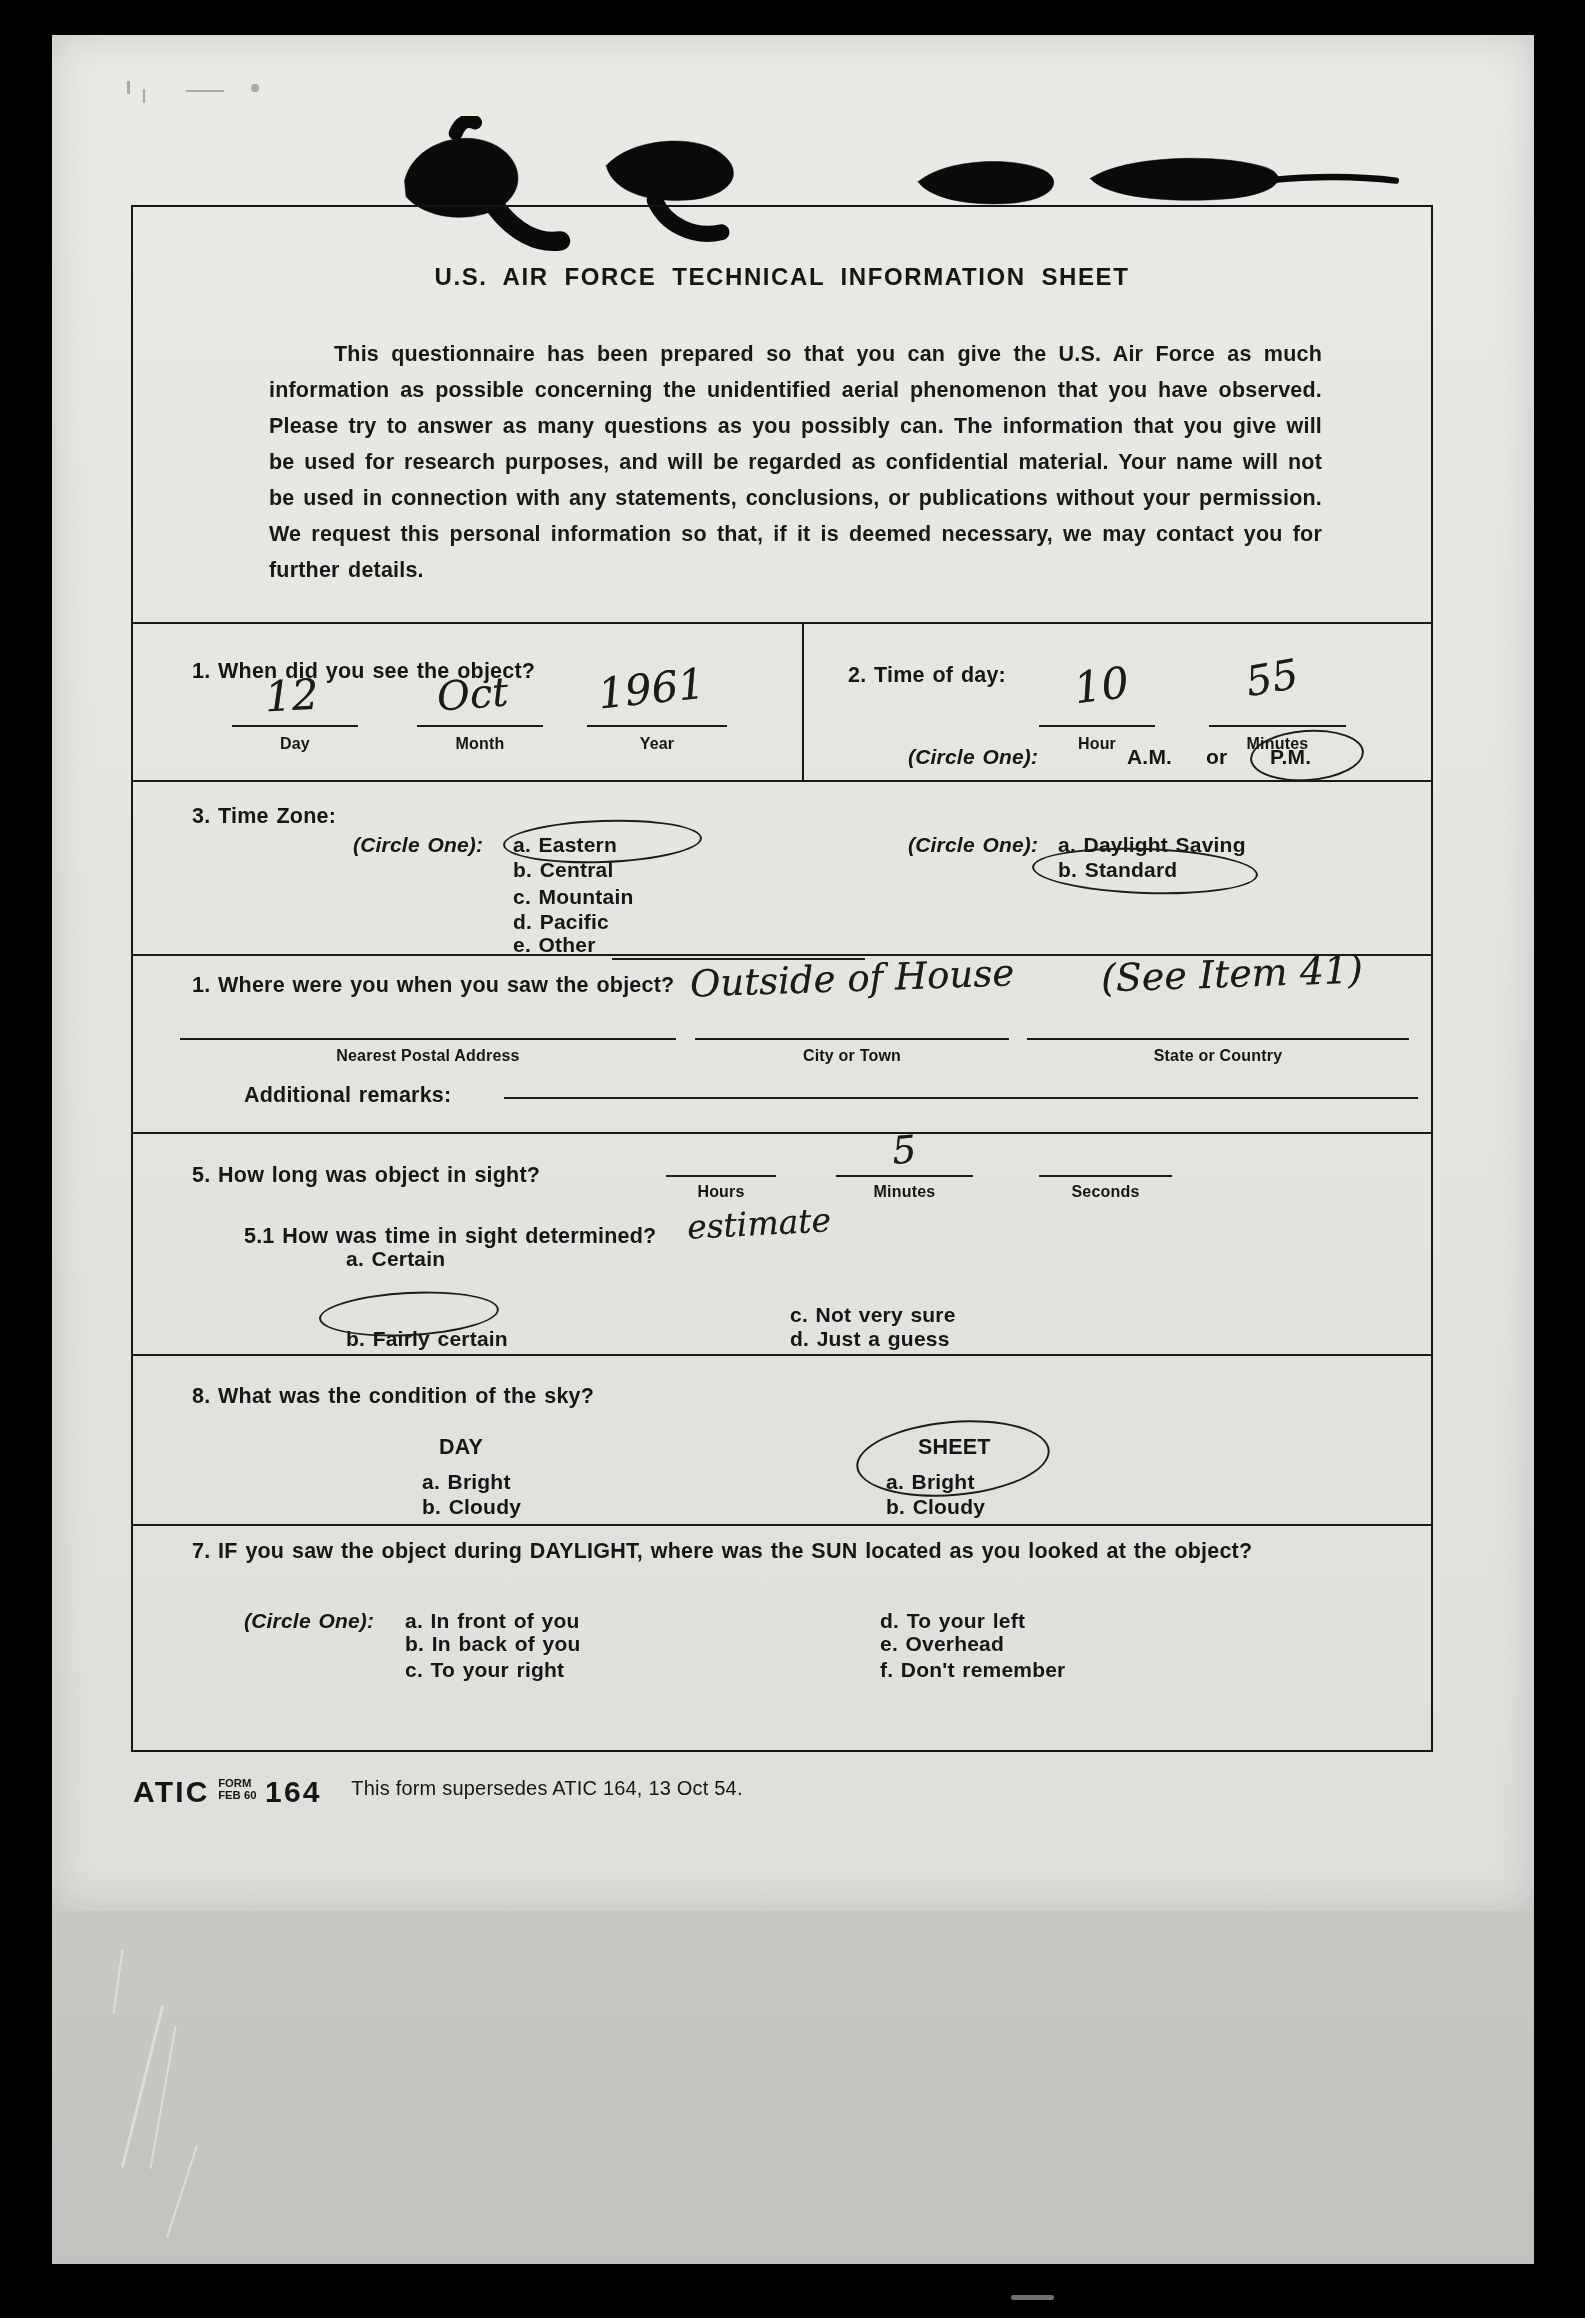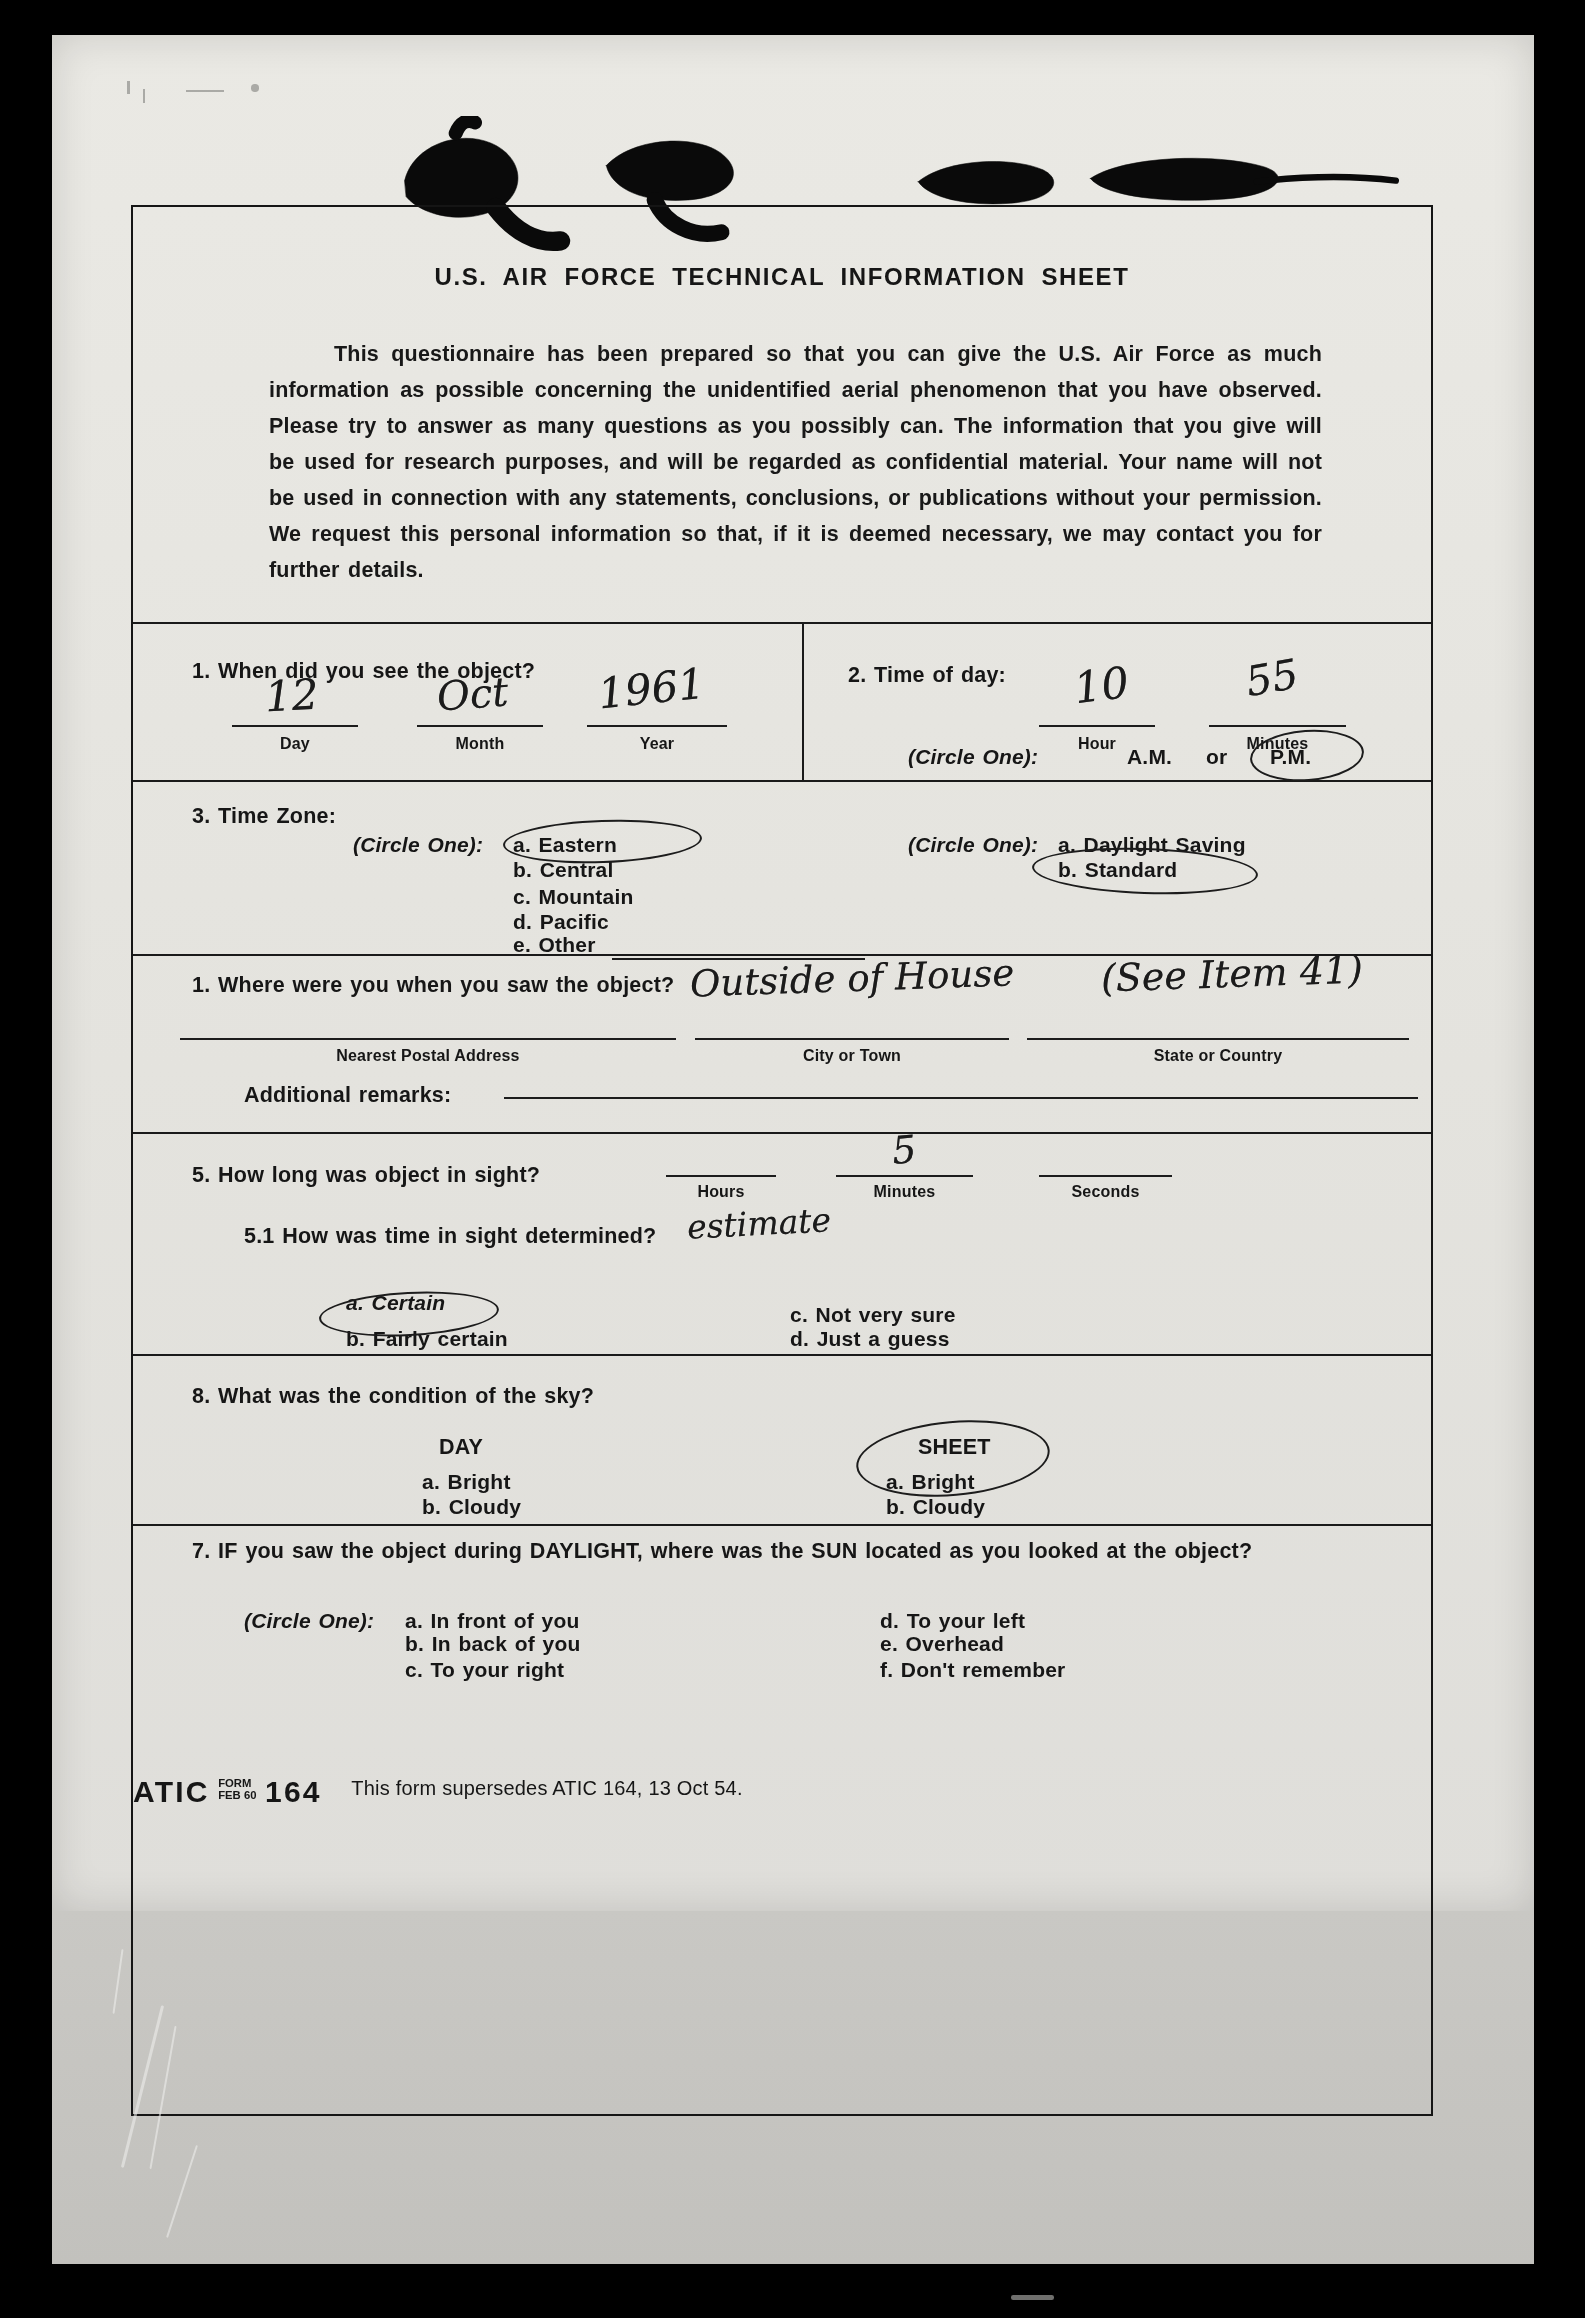--- a/index.html
+++ b/index.html
@@ -5,21 +5,21 @@
   html,body{margin:0;padding:0;background:#000;width:1585px;height:2319px;overflow:hidden;}
   *{box-sizing:border-box;}
   body{font-family:"Liberation Sans",sans-serif;color:#161616;}
   .abs{position:absolute;white-space:nowrap;}
   .paper{position:absolute;left:52px;top:35px;width:1482px;height:2228px;background:#c6c5c1;}
   .white-area{position:absolute;left:0;top:0;width:100%;height:1876px;
     background:linear-gradient(180deg,#eae9e4 0%,#e4e3de 55%,#dfdeda 100%);
     box-shadow:inset 0 0 43px rgba(0,0,0,0.14);}
   .gray-area{position:absolute;left:0;top:1876px;width:100%;height:353px;
     background:linear-gradient(180deg,#c9c8c4,#c2c1bd);}
-  .formbox{position:absolute;left:79px;top:170px;width:1302px;height:1911px;border:2.7px solid #151515;}
+  .formbox{position:absolute;left:79px;top:170px;width:1302px;height:1547px;border:2.7px solid #151515;}
   .hline{position:absolute;height:2.2px;background:#1a1a1a;}
   .vline{position:absolute;width:2.2px;background:#1a1a1a;}
   .uline{position:absolute;height:1.6px;background:#1c1c1c;}
   .title{position:absolute;left:0;width:100%;text-align:center;font-weight:700;font-size:24px;
     letter-spacing:1.6px;word-spacing:7.5px;}
   .intro{position:absolute;font-size:21.5px;line-height:36px;font-weight:700;text-align:justify;
     letter-spacing:0.2px;word-spacing:2.2px;white-space:normal;text-indent:65px;color:#181818;}
   .qlabel{font-weight:700;font-size:21.5px;letter-spacing:0.2px;word-spacing:1.6px;}
   .opt{font-weight:700;font-size:21px;letter-spacing:0.2px;word-spacing:1.6px;}
   .italic{font-style:italic;}
@@ -128,21 +128,21 @@
     <div class="abs qlabel" style="left:59px;top:956px;">5. How long was object in sight?</div>
     <div class="abs hand" style="left:759px;top:921px;font-size:38px;transform:rotate(-5deg);">5</div>
     <div class="uline" style="left:533px;top:968px;width:110px;"></div>
     <div class="uline" style="left:703px;top:968px;width:137px;"></div>
     <div class="uline" style="left:906px;top:968px;width:133px;"></div>
     <div class="slabel" style="left:533px;top:976px;width:110px;">Hours</div>
     <div class="slabel" style="left:703px;top:976px;width:137px;">Minutes</div>
     <div class="slabel" style="left:906px;top:976px;width:133px;">Seconds</div>
     <div class="abs qlabel" style="left:111px;top:1017px;text-align:center;">5.1  How was time in sight determined?</div>
     <div class="abs hand" style="left:554px;top:997px;font-size:33px;transform:rotate(-3deg);">estimate</div>
-    <div class="abs opt" style="left:213px;top:1084px;font-style:italic;">a. Certain</div>
+    <div class="abs opt" style="left:213px;top:1040px;">a. Certain</div>
     <div class="abs opt" style="left:213px;top:1120px;">b. Fairly certain</div>
     <div class="abs opt" style="left:657px;top:1096px;">c. Not very sure</div>
     <div class="abs opt" style="left:657px;top:1120px;">d. Just a guess</div>
     <div class="circle-mark" style="left:186px;top:1085px;width:180px;height:44px;transform:rotate(-3deg);"></div>
 
     <div class="abs qlabel" style="left:59px;top:1177px;">8. What was the condition of the sky?</div>
     <div class="abs qlabel" style="left:306px;top:1228px;">DAY</div>
     <div class="abs qlabel" style="left:785px;top:1228px;">SHEET</div>
     <div class="abs opt" style="left:289px;top:1263px;">a. Bright</div>
     <div class="abs opt" style="left:289px;top:1288px;">b. Cloudy</div>

